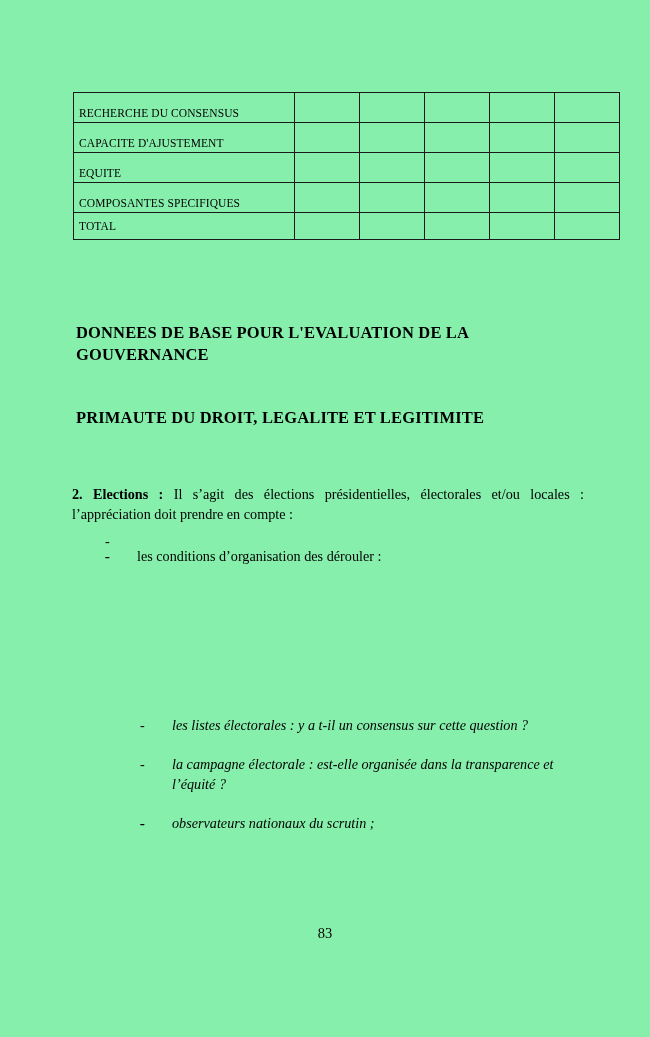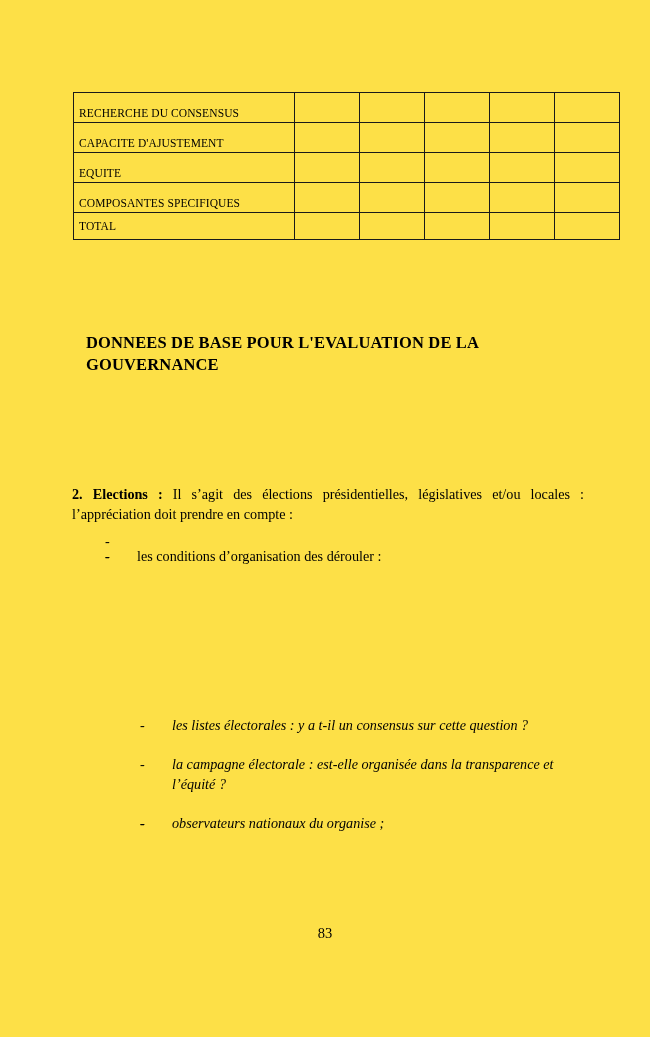--- a/index.html
+++ b/index.html
@@ -12,21 +12,21 @@
     height: 1037px;
     position: relative;
     font-family: "Liberation Serif", "DejaVu Serif", serif;
     color: #000000;
     overflow: hidden;
   }
 
   .page {
     position: absolute;
     inset: 0;
-    background: #fde047;
+    background: #86efac;
   }
 
   
   .score-table-wrap {
     position: absolute;
     left: 73px;
     top: 92px;
     width: 511px;
   }
   table.score-table {
@@ -55,21 +55,21 @@
   table.score-table tr.total-row td {
     height: 19px;
   }
   table.score-table tr.total-row td.label-cell {
     padding-bottom: 7px;
   }
 
   
   h1.doc-heading, h2.doc-subheading {
     position: absolute;
-    margin: 14px;
+    margin: 4px;
     left: 72px;
     width: 512px;
     font-family: "Liberation Serif", "DejaVu Serif", serif;
     font-weight: bold;
     font-size: 16.5px;
     line-height: 1.32;
     letter-spacing: 0.15px;
   }
   h1.doc-heading { top: 318px; }
   h2.doc-subheading { top: 403px; }
@@ -192,22 +192,23 @@
           <td class="blank-cell"></td>
           <td class="blank-cell"></td>
           <td class="blank-cell"></td>
           <td class="blank-cell"></td>
         </tr>
       </tbody>
     </table>
   </div>
 
   <h1 class="doc-heading">DONNEES DE BASE POUR L'EVALUATION DE LA GOUVERNANCE</h1>
-
-  <p class="intro-para"><span class="lead">2. Elections :</span><span> Il s’agit des élections présidentielles, législatives et/ou locales : l’appréciation doit prendre en compte :</span></p>
+  <h2 class="doc-subheading">PRIMAUTE DU DROIT, LEGALITE ET LEGITIMITE</h2>
+
+  <p class="intro-para"><span class="lead">2. Elections :</span><span> Il s’agit des élections présidentielles, électorales et/ou locales : l’appréciation doit prendre en compte :</span></p>
 
   <div class="bullet-list">
     <div class="bullet">
       <span class="dash">-</span>
     </div>
     <div class="bullet">
       <span class="dash">-</span>
     </div>
     <div class="bullet">
       <span class="dash">-</span>
@@ -222,19 +223,19 @@
     </div>
     <div class="subbullet">
       <span class="dash">-</span>
       <span>la campagne électorale : est-elle organisée dans la transparence et l’équité ?</span>
     </div>
     <div class="subbullet">
       <span class="dash">-</span>
     </div>
     <div class="subbullet">
       <span class="dash">-</span>
-      <span>observateurs nationaux du organise ;</span>
+      <span>observateurs nationaux du scrutin ;</span>
     </div>
   </div>
 
   <div class="page-number">83</div>
 
 </div>
 
 </body></html>

